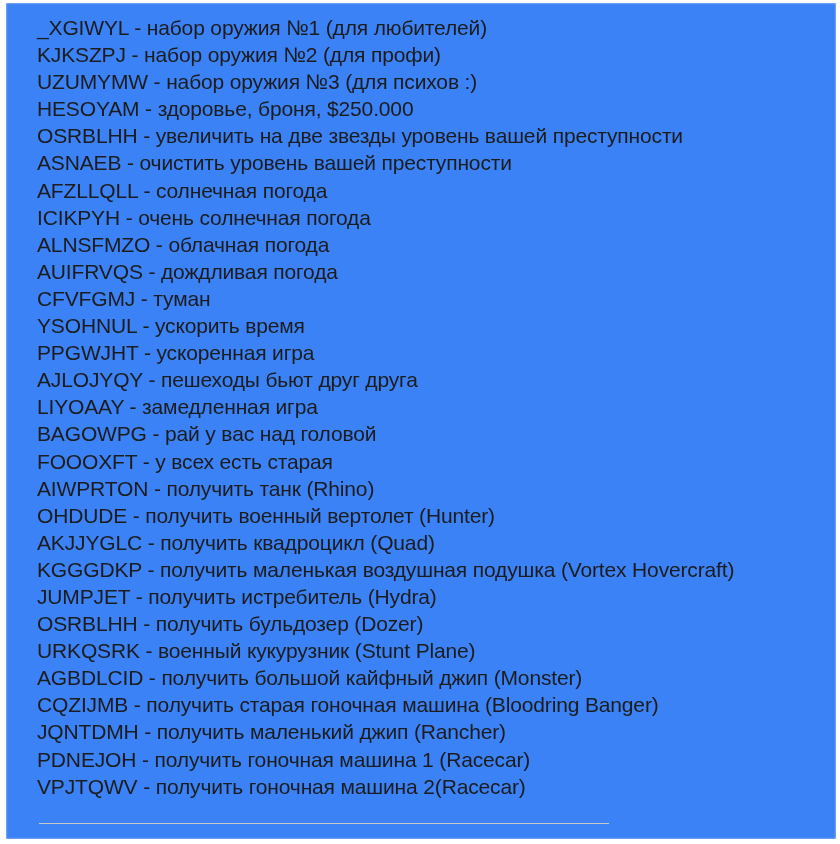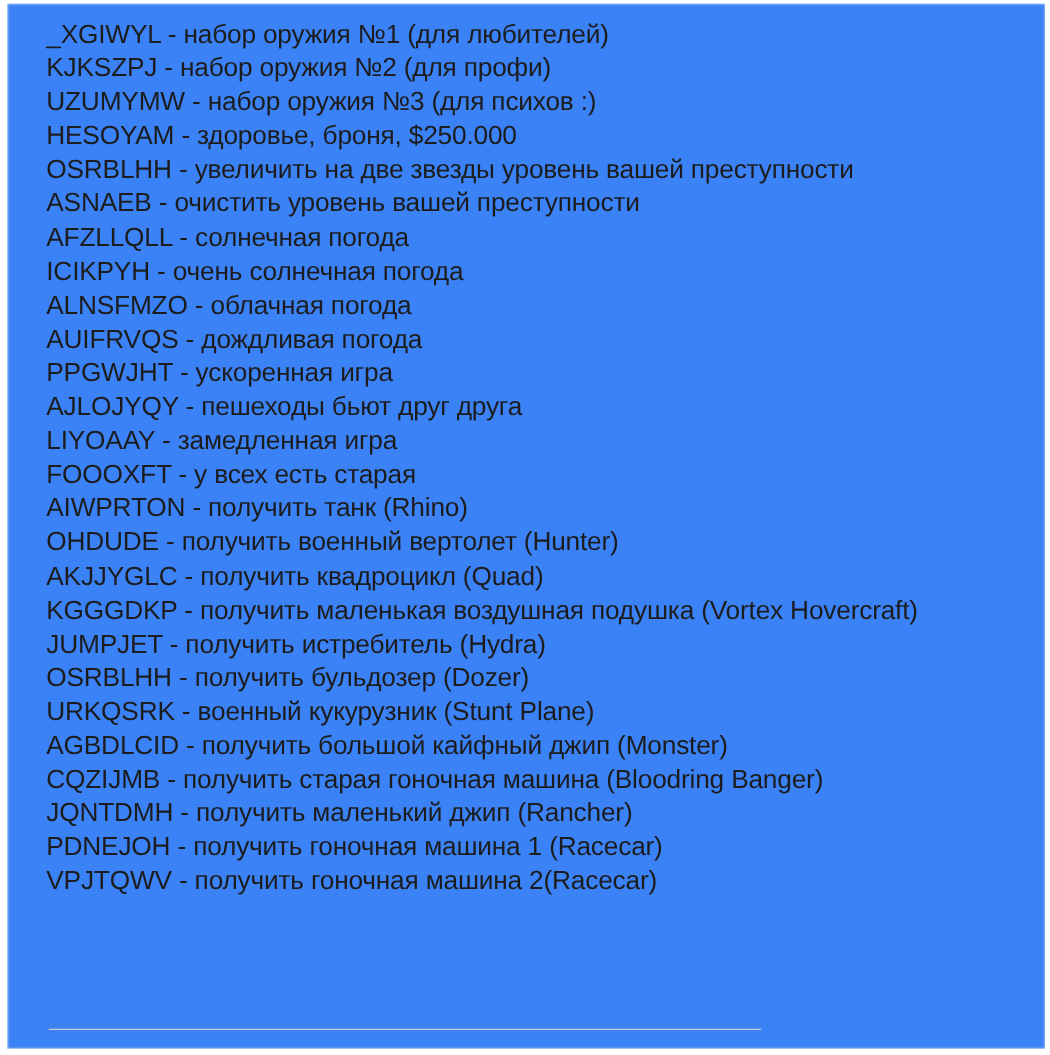--- a/index.html
+++ b/index.html
@@ -55,23 +55,26 @@
     <li class="row"><span class="code">_XGIWYL</span><span class="sep"> - </span><span>набор оружия №1 (для любителей)</span></li>
     <li class="row"><span class="code">KJKSZPJ</span><span class="sep"> - </span><span>набор оружия №2 (для профи)</span></li>
     <li class="row"><span class="code">UZUMYMW</span><span class="sep"> - </span><span>набор оружия №3 (для психов :)</span></li>
     <li class="row"><span class="code">HESOYAM</span><span class="sep"> - </span><span>здоровье, броня, $250.000</span></li>
     <li class="row"><span class="code">OSRBLHH</span><span class="sep"> - </span><span>увеличить на две звезды уровень вашей преступности</span></li>
     <li class="row"><span class="code">ASNAEB</span><span class="sep"> - </span><span>очистить уровень вашей преступности</span></li>
     <li class="row"><span class="code">AFZLLQLL</span><span class="sep"> - </span><span>солнечная погода</span></li>
     <li class="row"><span class="code">ICIKPYH</span><span class="sep"> - </span><span>очень солнечная погода</span></li>
     <li class="row"><span class="code">ALNSFMZO</span><span class="sep"> - </span><span>облачная погода</span></li>
     <li class="row"><span class="code">AUIFRVQS</span><span class="sep"> - </span><span>дождливая погода</span></li>
+    <li class="row"><span class="code">CFVFGMJ</span><span class="sep"> - </span><span>туман</span></li>
+    <li class="row"><span class="code">YSOHNUL</span><span class="sep"> - </span><span>ускорить время</span></li>
     <li class="row"><span class="code">PPGWJHT</span><span class="sep"> - </span><span>ускоренная игра</span></li>
     <li class="row"><span class="code">AJLOJYQY</span><span class="sep"> - </span><span>пешеходы бьют друг друга</span></li>
     <li class="row"><span class="code">LIYOAAY</span><span class="sep"> - </span><span>замедленная игра</span></li>
+    <li class="row"><span class="code">BAGOWPG</span><span class="sep"> - </span><span>рай у вас над головой</span></li>
     <li class="row"><span class="code">FOOOXFT</span><span class="sep"> - </span><span>у всех есть старая</span></li>
     <li class="row"><span class="code">AIWPRTON</span><span class="sep"> - </span><span>получить танк (Rhino)</span></li>
     <li class="row"><span class="code">OHDUDE</span><span class="sep"> - </span><span>получить военный вертолет (Hunter)</span></li>
     <li class="row"><span class="code">AKJJYGLC</span><span class="sep"> - </span><span>получить квадроцикл (Quad)</span></li>
     <li class="row"><span class="code">KGGGDKP</span><span class="sep"> - </span><span>получить маленькая воздушная подушка (Vortex Hovercraft)</span></li>
     <li class="row"><span class="code">JUMPJET</span><span class="sep"> - </span><span>получить истребитель (Hydra)</span></li>
     <li class="row"><span class="code">OSRBLHH</span><span class="sep"> - </span><span>получить бульдозер (Dozer)</span></li>
     <li class="row"><span class="code">URKQSRK</span><span class="sep"> - </span><span>военный кукурузник (Stunt Plane)</span></li>
     <li class="row"><span class="code">AGBDLCID</span><span class="sep"> - </span><span>получить большой кайфный джип (Monster)</span></li>
     <li class="row"><span class="code">CQZIJMB</span><span class="sep"> - </span><span>получить старая гоночная машина (Bloodring Banger)</span></li>

